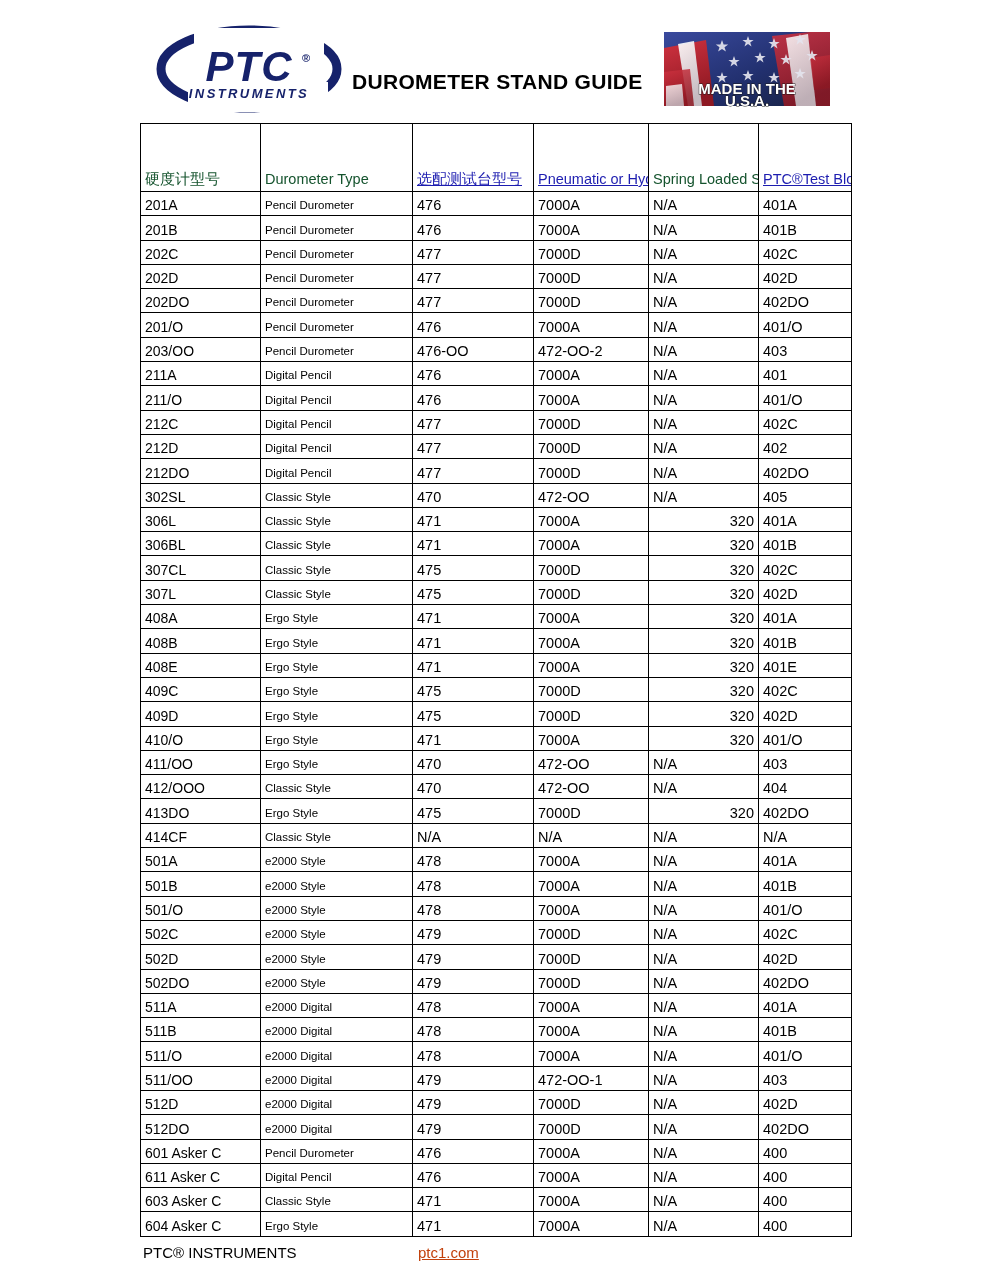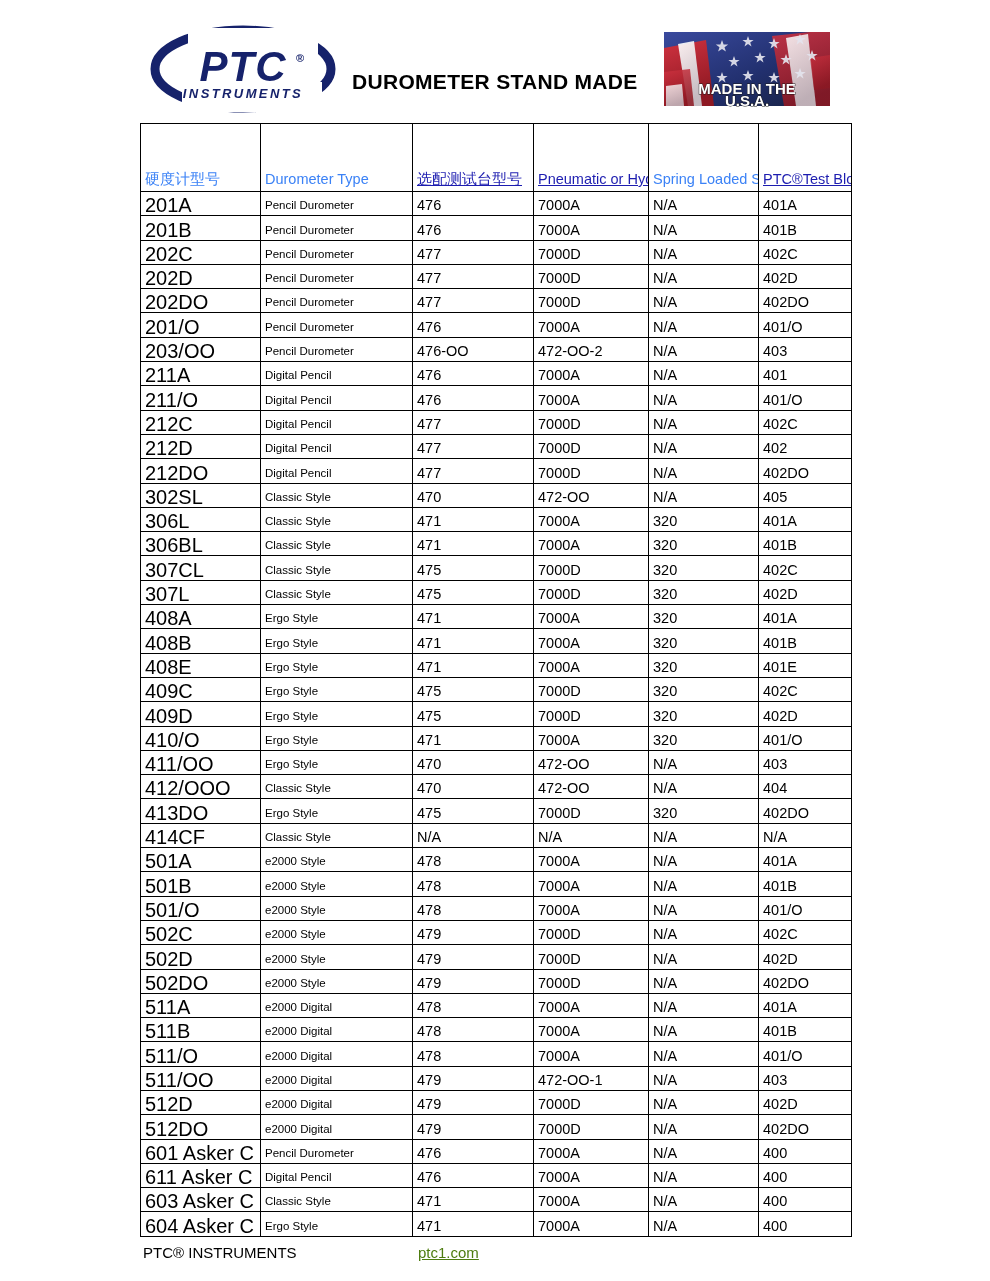--- a/index.html
+++ b/index.html
@@ -19,21 +19,21 @@
   
   .header {
     position: absolute;
     left: 140px;
     top: 22px;
     width: 710px;
     height: 96px;
   }
   .logo-wrap {
     position: absolute;
-    left: 8px;
+    left: 14px;
     top: 2px;
     width: 190px;
     height: 90px;
     text-align: right;
   }
   .logo-svg { display: block; width: 190px; height: 90px; }
 
   .doc-title {
     position: absolute;
     left: 212px;
@@ -95,35 +95,35 @@
   .hdr-link {
     color: #1d1db0;
     text-decoration: underline;
     display: inline;
     margin-top: 20px;
   }
   .hdr-cn {
     font-size: 15px;
     line-height: 23px;
   }
-  .hdr-plain { color: #3b82f6; }
+  .hdr-plain { color: #14532d; }
 
   tbody tr { height: 23.3px; }
   tbody td {
     height: 23.3px;
     font-size: 14.5px;
     line-height: 20px;
     padding-bottom: 1px;
   }
   
-  tbody td.col-model { font-size: 20px; }
+  tbody td.col-model { font-size: 14px; }
   
   tbody td.col-type { font-size: 11.5px; margin-left: 13px; }
   
-  tbody td.col-spring.num { text-align: left; }
+  tbody td.col-spring.num { text-align: right; }
 
   
   .footer {
     position: absolute;
     left: 140px;
     top: 1224px;
     width: 711px;
     height: 26px;
     margin-top: 20px;
   }
@@ -131,41 +131,41 @@
     position: absolute;
     left: 3px;
     top: 0px;
     font-size: 15px;
   }
   .footer-link {
     position: absolute;
     left: 278px;
     top: 0px;
     font-size: 15px;
-    color: #4d7c0f;
+    color: #c2410c;
     text-decoration: underline;
   }
 </style>
 </head>
 <body>
 
 <div class="header">
 
   <div class="logo-wrap">
     <svg class="logo-svg" viewBox="0 0 190 90">
       <ellipse cx="95" cy="45" rx="88" ry="39" fill="none" stroke="#16226b" stroke-width="9"></ellipse>
       <rect x="40" y="4" width="130" height="34" fill="#ffffff"></rect>
       <rect x="34" y="58" width="140" height="30" fill="#ffffff"></rect>
       <text x="95" y="57" text-anchor="middle" font-family="'Liberation Sans', sans-serif" font-size="42" font-weight="bold" font-style="italic" fill="#16226b" letter-spacing="1">PTC</text>
       <text x="152" y="38" text-anchor="middle" font-family="'Liberation Sans', sans-serif" font-size="11" font-weight="bold" fill="#16226b">®</text>
       <text x="95" y="74" text-anchor="middle" font-family="'Liberation Sans', sans-serif" font-size="13" font-weight="bold" font-style="italic" fill="#16226b" letter-spacing="2.4">INSTRUMENTS</text>
     </svg>
   </div>
 
-  <div class="doc-title">DUROMETER STAND MADE</div>
+  <div class="doc-title">DUROMETER STAND GUIDE</div>
 
   <div class="flag-wrap">
     <svg class="flag-svg" viewBox="0 0 174 82">
       <defs>
         <linearGradient id="skyg" x1="0" y1="0" x2="1" y2="1">
           <stop offset="0%" stop-color="#3a4a9e"></stop>
           <stop offset="55%" stop-color="#22306f"></stop>
           <stop offset="100%" stop-color="#16203f"></stop>
         </linearGradient>
         <linearGradient id="redg" x1="0" y1="0" x2="0.3" y2="1">

